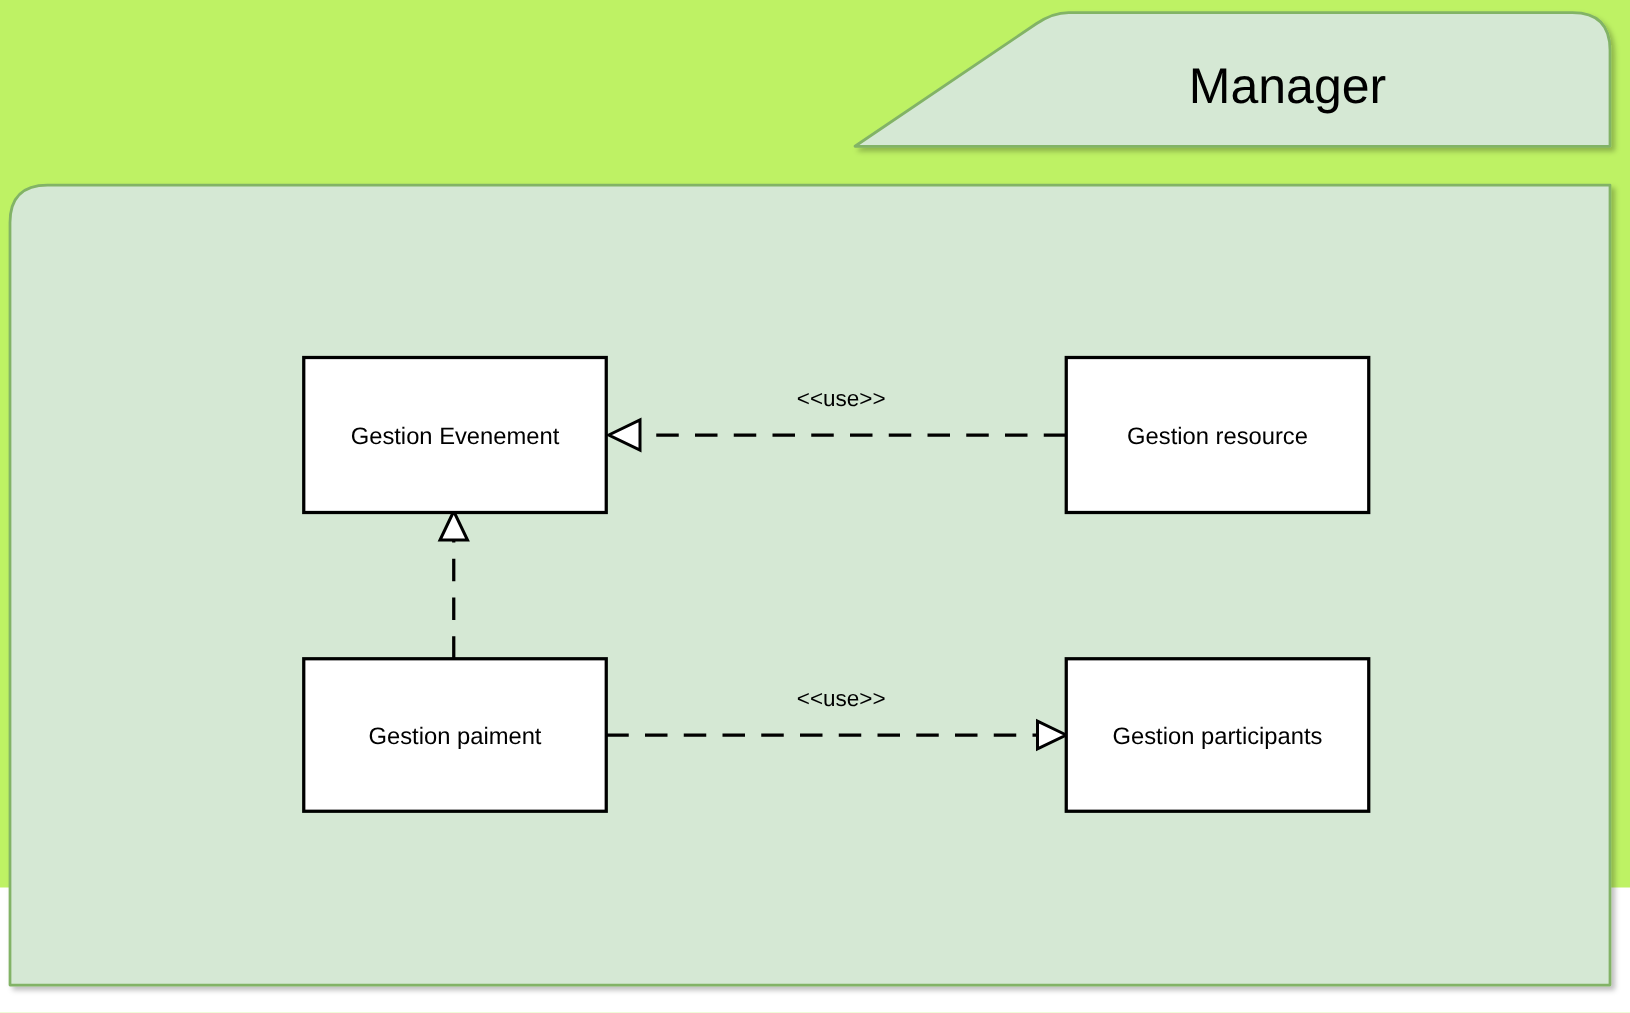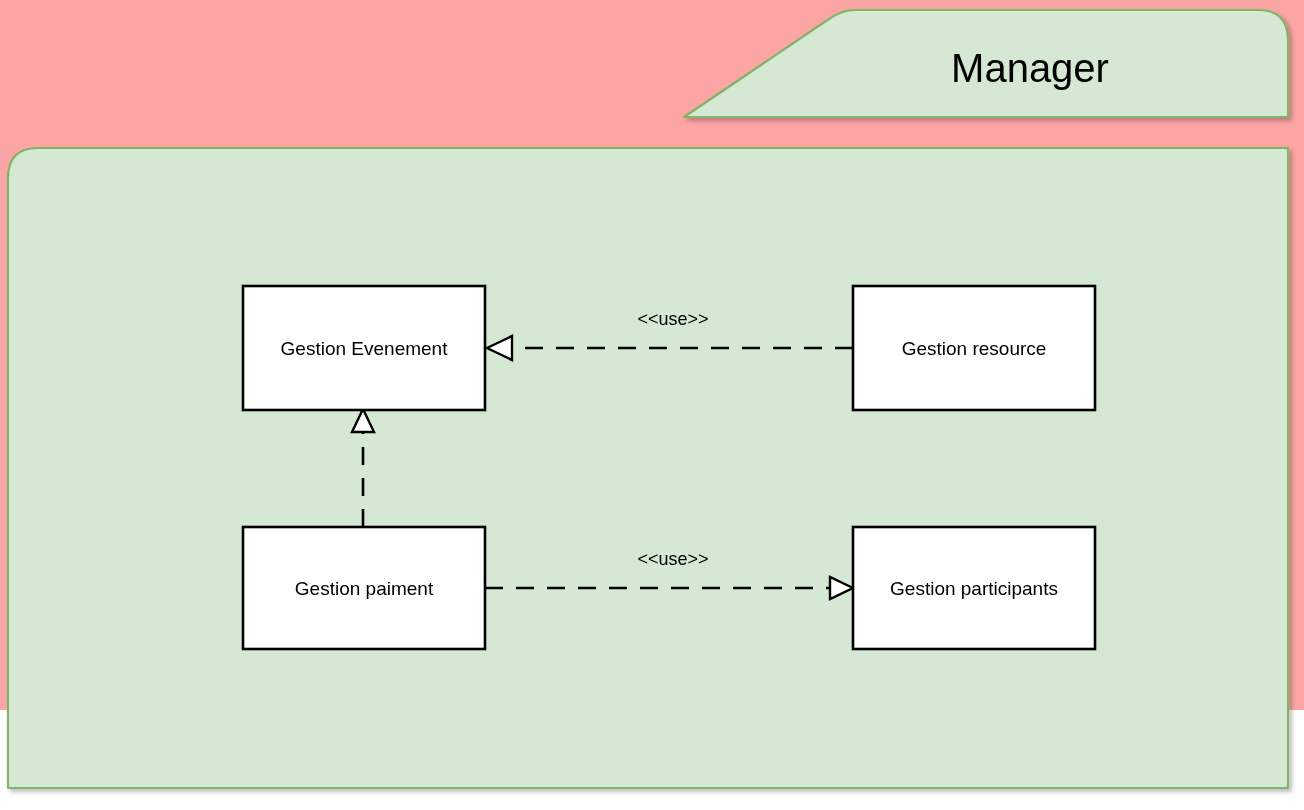--- a/index.html
+++ b/index.html
@@ -10,21 +10,21 @@
   body {
     width: 1304px;
     height: 810px;
     font-family: "Liberation Sans", sans-serif;
     overflow: hidden;
   }
   #canvas {
     position: relative;
     width: 1304px;
     height: 710px;
-    background: #fca5a5;
+    background: #bef264;
   }
   #diagram-svg {
     position: absolute;
     left: 0;
     top: 0;
     width: 1304px;
     height: 810px;
   }
   .pkg-title {
     font-family: "Liberation Sans", sans-serif;

